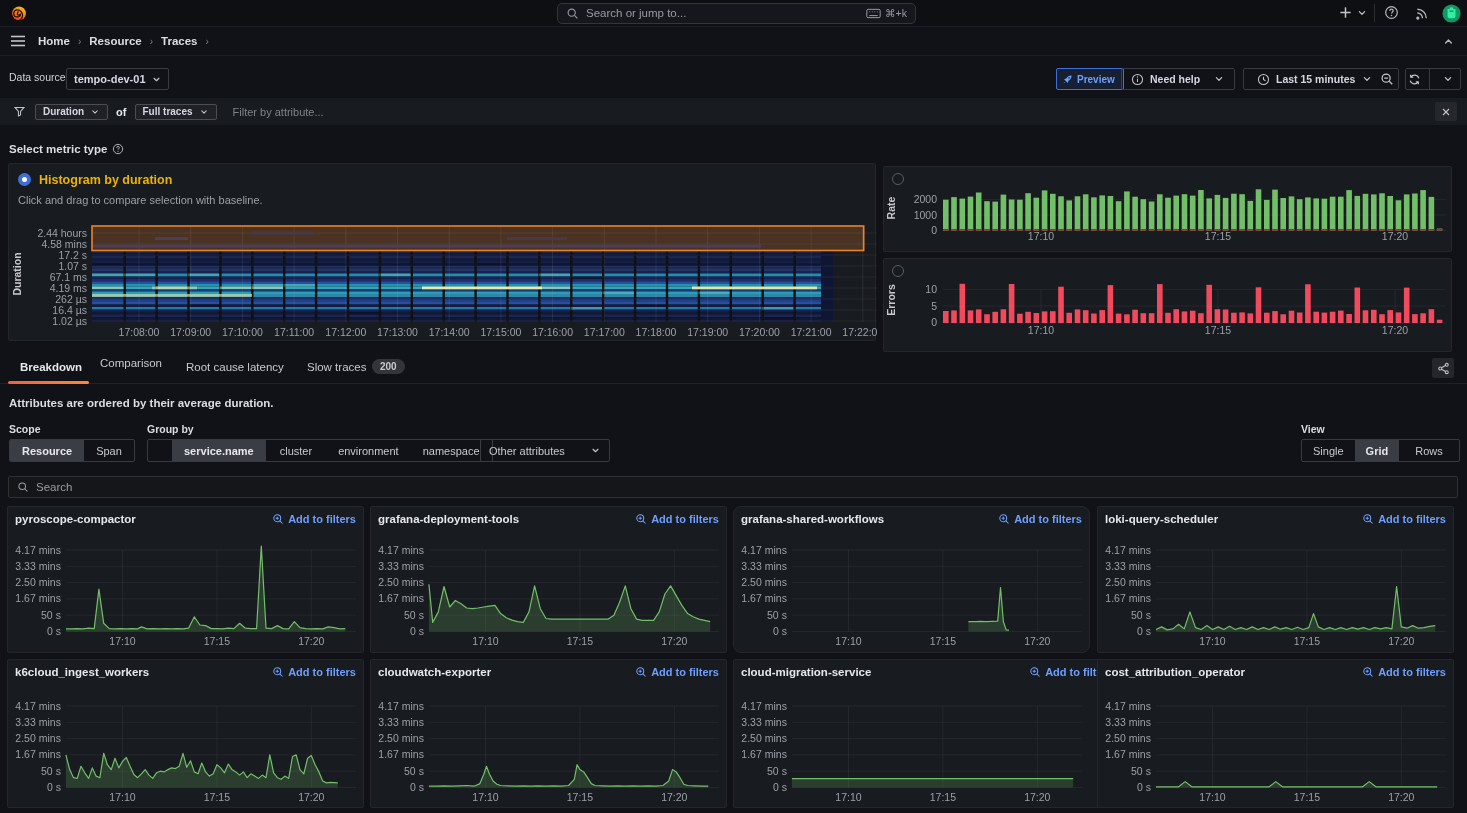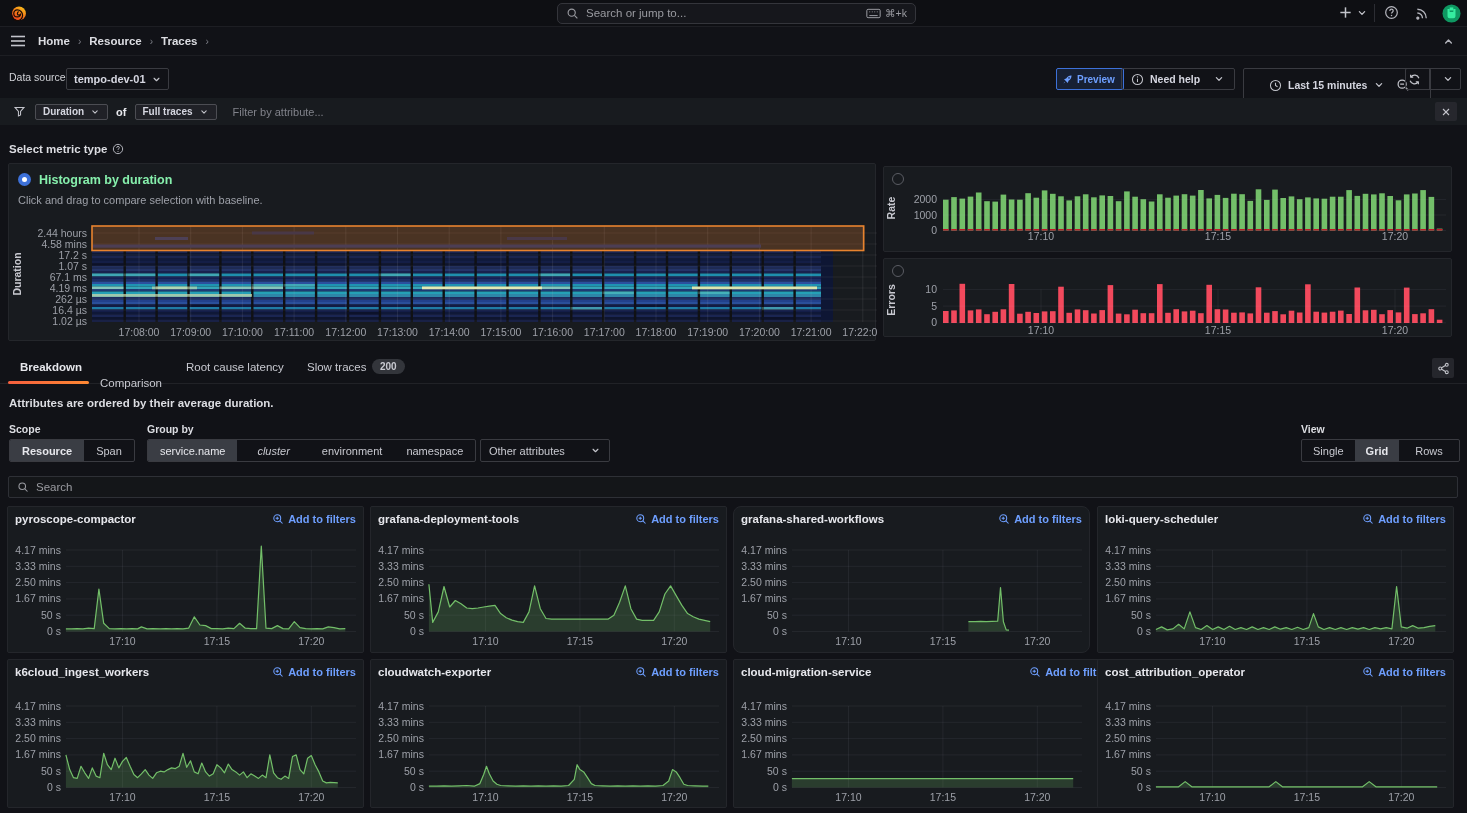--- a/index.html
+++ b/index.html
@@ -103,21 +103,21 @@
     </svg>Preview</div>
 <div class="btn" style="left:1121px;top:68px;width:114px;font-size:10.5px;padding:0 9px;gap:6px;white-space:nowrap;"><svg width="13" height="13" viewBox="0 0 16 16" fill="none" stroke="#c3c4cb" stroke-width="1.3">
       <circle cx="8" cy="8" r="6.2"></circle>
       <line x1="8" y1="7" x2="8" y2="11.2"></line>
       <circle cx="8" cy="4.8" r="0.8" fill="#c3c4cb" stroke="none"></circle>
     </svg>Need help<span style="margin-left:auto">
       <svg width="12" height="12" viewBox="0 0 16 16" fill="none" stroke="#c3c4cb" stroke-width="1.7" stroke-linecap="round" stroke-linejoin="round">
         <polyline points="4.5,6.2 8,9.8 11.5,6.2"></polyline>
       </svg>
     </span></div>
-<div class="btn" style="left:1243px;top:68px;width:188px;padding:16px;font-size:10.5px;white-space:nowrap;">
+<div class="btn" style="left:1243px;top:68px;width:156px;padding:4px;font-size:10.5px;white-space:nowrap;">
   <span style="display:flex;align-items:center;gap:6px;padding:0 9px;width:120px;"><svg width="13" height="13" viewBox="0 0 16 16" fill="none" stroke="#c3c4cb" stroke-width="1.3">
         <circle cx="8" cy="8" r="6.2"></circle>
         <polyline points="8,4.5 8,8 10.5,9.5"></polyline>
       </svg>Last 15 minutes<span style="margin-left:auto">
         <svg width="12" height="12" viewBox="0 0 16 16" fill="none" stroke="#c3c4cb" stroke-width="1.7" stroke-linecap="round" stroke-linejoin="round">
           <polyline points="4.5,6.2 8,9.8 11.5,6.2"></polyline>
         </svg>
       </span></span>
   <span style="width:1px;height:100%;background:#3a3b41"></span>
   <span style="width:35px;display:flex;align-items:center;justify-content:center">
@@ -171,21 +171,21 @@
 </div>
 <div class="abs" style="left:9px;top:143px;font-size:11.5px;font-weight:bold;color:#dcdde2;display:flex;align-items:center;gap:5px">Select metric type <svg width="12" height="12" viewBox="0 0 16 16" fill="none" stroke="#b4b5bd" stroke-width="1.3">
       <circle cx="8" cy="8" r="6.2"></circle>
       <path d="M6.2 6.4c0-1.1 0.8-1.9 1.8-1.9s1.8 0.7 1.8 1.7c0 1.4-1.8 1.5-1.8 2.9"></path>
       <circle cx="8" cy="11.3" r="0.8" fill="#b4b5bd" stroke="none"></circle>
     </svg></div>
 <div class="panel" style="left:8px;top:163px;width:868px;height:178px;">
 <div class="abs" style="left:9px;top:9px;width:13px;height:13px;border-radius:50%;background:#3d71d9;display:flex;align-items:center;justify-content:center">
       <div style="width:5px;height:5px;border-radius:50%;background:#fff"></div>
     </div>
-<div class="abs" style="left:30px;top:9px;font-size:12.5px;font-weight:bold;color:#86efac">Histogram by duration</div>
+<div class="abs" style="left:30px;top:9px;font-size:12.5px;font-weight:bold;color:#eab308">Histogram by duration</div>
 <div class="abs" style="left:9px;top:30px;font-size:11px;color:#9da0a8">Click and drag to compare selection with baseline.</div>
 <svg width="868" height="178" style="position:absolute;left:0;top:0">
       <rect x="83" y="86.5" width="729.0" height="2.5" fill="#19234e"></rect>
       <rect x="83" y="89.0" width="729.0" height="3.0" fill="#0f1834"></rect>
       <rect x="83" y="92.0" width="729.0" height="2.5" fill="#1a2550"></rect>
       <rect x="83" y="94.5" width="729.0" height="2.5" fill="#101a3c"></rect>
       <rect x="83" y="97.0" width="729.0" height="2.5" fill="#141e46"></rect>
       <rect x="83" y="99.5" width="729.0" height="2.5" fill="#0e1530"></rect>
       <rect x="83" y="102.0" width="729.0" height="2.5" fill="#1d2a58"></rect>
       <rect x="83" y="104.5" width="729.0" height="2.5" fill="#243468"></rect>
@@ -449,21 +449,21 @@
       <text x="53" y="67.0" text-anchor="end" class="ax">0</text>
       <line x1="157" y1="32.400000000000006" x2="157" y2="63.5" stroke="rgba(204,204,220,0.07)"></line>
       <text x="157" y="73" text-anchor="middle" class="ax">17:10</text>
       <line x1="334" y1="32.400000000000006" x2="334" y2="63.5" stroke="rgba(204,204,220,0.07)"></line>
       <text x="334" y="73" text-anchor="middle" class="ax">17:15</text>
       <line x1="511" y1="32.400000000000006" x2="511" y2="63.5" stroke="rgba(204,204,220,0.07)"></line>
       <text x="511" y="73" text-anchor="middle" class="ax">17:20</text>
       <text x="11" y="41" class="ax axb" transform="rotate(-90 11 41)" text-anchor="middle">Rate</text>
     </svg>
 </div>
-<div class="panel" style="left:883px;top:258px;width:569px;height:79px;">
+<div class="panel" style="left:883px;top:258px;width:569px;height:94px;">
 <div class="abs" style="left:8px;top:6px;width:12px;height:12px;border-radius:50%;border:1.4px solid #5a5c63"></div>
 <svg width="562" height="85" style="position:absolute;left:0;top:0">
       <rect x="59.0" y="52.0" width="5.6" height="12.0" fill="#f2495c"></rect>
       <rect x="67.2" y="51.4" width="5.6" height="12.6" fill="#f2495c"></rect>
       <rect x="75.5" y="24.8" width="5.6" height="39.2" fill="#f2495c"></rect>
       <rect x="83.7" y="51.4" width="5.6" height="12.6" fill="#f2495c"></rect>
       <rect x="91.9" y="50.4" width="5.6" height="13.6" fill="#f2495c"></rect>
       <rect x="100.2" y="55.2" width="5.6" height="8.8" fill="#f2495c"></rect>
       <rect x="108.4" y="52.8" width="5.6" height="11.2" fill="#f2495c"></rect>
       <rect x="116.6" y="50.3" width="5.6" height="13.7" fill="#f2495c"></rect>
@@ -531,21 +531,21 @@
       <line x1="334" y1="30.399999999999977" x2="334" y2="64.0" stroke="rgba(204,204,220,0.07)"></line>
       <text x="334" y="75" text-anchor="middle" class="ax">17:15</text>
       <line x1="511" y1="30.399999999999977" x2="511" y2="64.0" stroke="rgba(204,204,220,0.07)"></line>
       <text x="511" y="75" text-anchor="middle" class="ax">17:20</text>
       <text x="11" y="41" class="ax axb" transform="rotate(-90 11 41)" text-anchor="middle">Errors</text>
     </svg>
 </div>
 <div class="abs" style="left:0;top:355px;width:1467px;height:29px;border-bottom:1px solid #212227;">
 <span class="abs" style="left:20px;top:6px;font-size:11.5px;font-weight:bold;color:#e6e7ec">Breakdown</span>
 <div class="abs" style="left:8px;top:26px;width:81px;height:3px;border-radius:2px;background:linear-gradient(90deg,#f55f3e,#ff8833)"></div>
-<span class="abs" style="left:100px;top:22px;font-size:11.5px;color:#c8c9d0">Comparison</span>
+<span class="abs" style="left:100px;top:2px;font-size:11.5px;color:#c8c9d0">Comparison</span>
 <span class="abs" style="left:186px;top:6px;font-size:11.5px;color:#c8c9d0">Root cause latency</span>
 <span class="abs" style="left:307px;top:6px;font-size:11.5px;color:#c8c9d0">Slow traces</span>
 <span class="abs" style="left:372px;top:4px;background:#33353b;color:#c8c9d0;font-size:10px;font-weight:bold;border-radius:8px;padding:2px 8px;">200</span>
 <div class="abs" style="left:1432px;top:3px;width:22px;height:20px;background:#25262c;border-radius:2px;display:flex;align-items:center;justify-content:center">
       <svg width="13" height="13" viewBox="0 0 16 16" fill="none" stroke="#c3c4cb" stroke-width="1.3">
         <circle cx="12" cy="3.5" r="1.8"></circle>
         <circle cx="4" cy="8" r="1.8"></circle>
         <circle cx="12" cy="12.5" r="1.8"></circle>
         <line x1="5.7" y1="7.1" x2="10.3" y2="4.4"></line>
         <line x1="5.7" y1="8.9" x2="10.3" y2="11.6"></line>
@@ -553,22 +553,22 @@
     </div>
 </div>
 <div class="abs" style="left:9px;top:397px;font-size:11.5px;font-weight:bold;color:#dcdde2">Attributes are ordered by their average duration.</div>
 <div class="abs" style="left:9px;top:423px;font-size:10.5px;font-weight:bold;color:#dcdde2">Scope</div>
 <div class="abs" style="left:9px;top:439px;height:23px;display:flex;border:1px solid #3a3b41;border-radius:2px;overflow:hidden">
 <div style="padding:0 12px;display:flex;align-items:center;background:#3a3d44;color:#e6e7ec;font-size:11px;font-weight:bold;">Resource</div>
 <div style="padding:0 12px;display:flex;align-items:center;color:#c8c9d0;font-size:11px;">Span</div>
 </div>
 <div class="abs" style="left:147px;top:423px;font-size:10.5px;font-weight:bold;color:#dcdde2">Group by</div>
 <div class="abs" style="left:147px;top:439px;height:23px;display:flex;border:1px solid #3a3b41;border-radius:2px;overflow:hidden">
-<div style="padding:0 12px;display:flex;align-items:center;background:#3a3d44;color:#e6e7ec;font-size:11px;font-weight:normal;">service.name</div>
-<div style="padding:0 20px;display:flex;align-items:center;color:#c8c9d0;font-size:11px;font-style:italic;">cluster</div>
+<div style="padding:0 12px;display:flex;align-items:center;background:#3a3d44;color:#e6e7ec;font-size:11px;font-weight:bold;margin-left:24px;">service.name</div>
+<div style="padding:0 14px;display:flex;align-items:center;color:#c8c9d0;font-size:11px;">cluster</div>
 <div style="padding:0 12px;display:flex;align-items:center;color:#c8c9d0;font-size:11px;">environment</div>
 <div style="padding:0 12px;display:flex;align-items:center;color:#c8c9d0;font-size:11px;">namespace</div>
 </div>
 <div class="abs" style="left:480px;top:439px;width:130px;height:23px;border:1px solid #3a3b41;border-radius:2px;display:flex;align-items:center;padding:0 8px;color:#c8c9d0;font-size:11px;">Other attributes<span style="margin-left:auto">
       <svg width="11" height="11" viewBox="0 0 16 16" fill="none" stroke="#c3c4cb" stroke-width="1.7" stroke-linecap="round" stroke-linejoin="round">
         <polyline points="4.5,6.2 8,9.8 11.5,6.2"></polyline>
       </svg>
     </span></div>
 <div class="abs" style="left:1301px;top:423px;font-size:10.5px;font-weight:bold;color:#dcdde2">View</div>
 <div class="abs" style="left:1301px;top:439px;height:23px;display:flex;border:1px solid #3a3b41;border-radius:2px;overflow:hidden">

